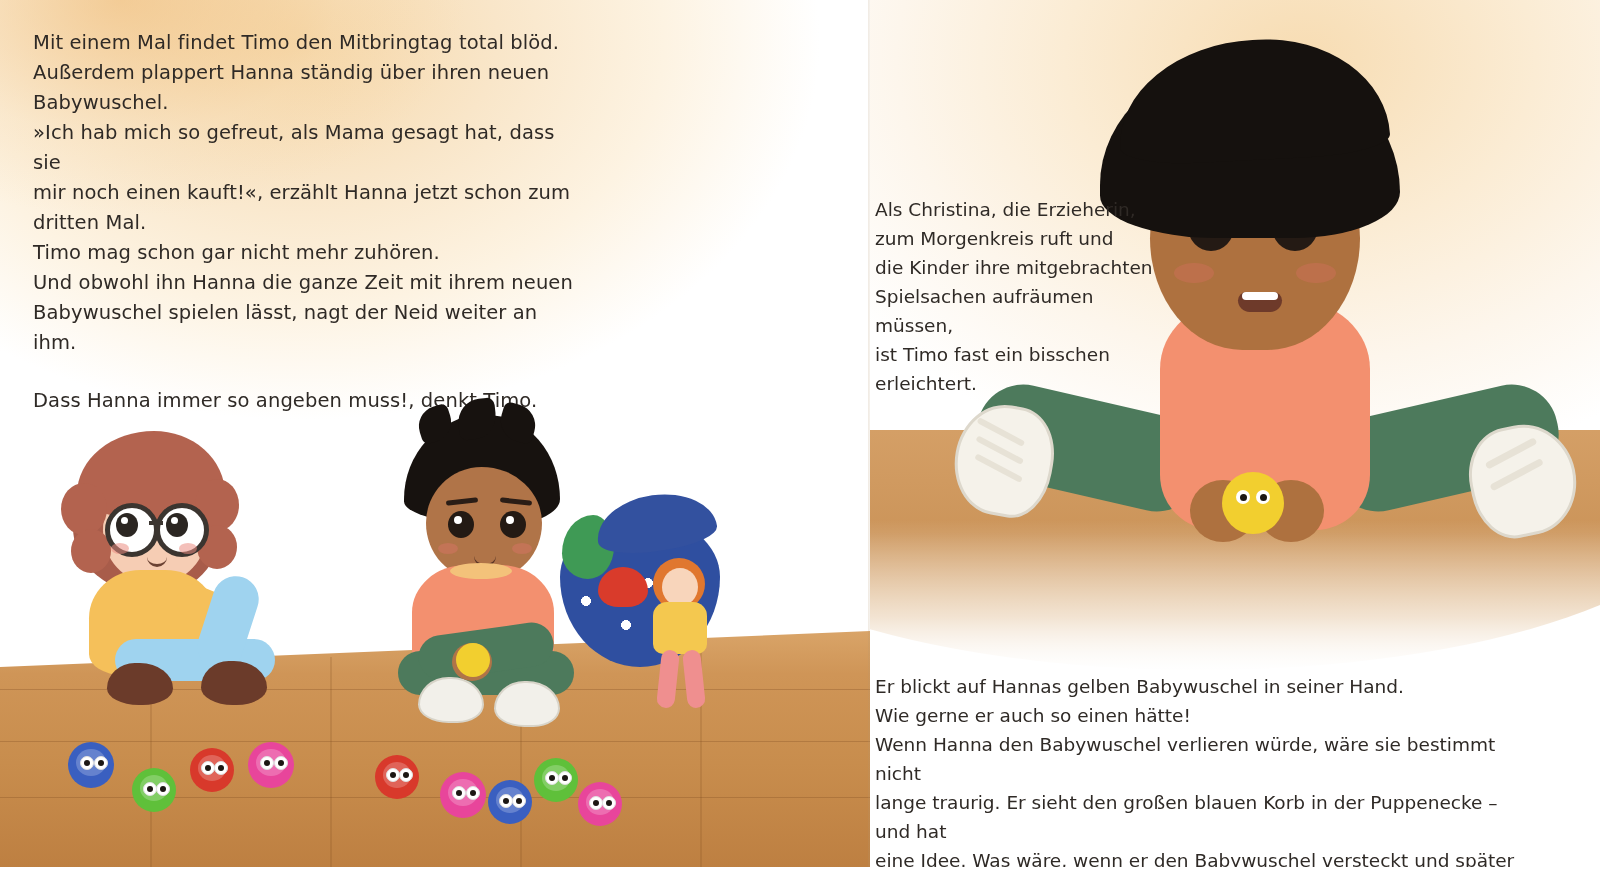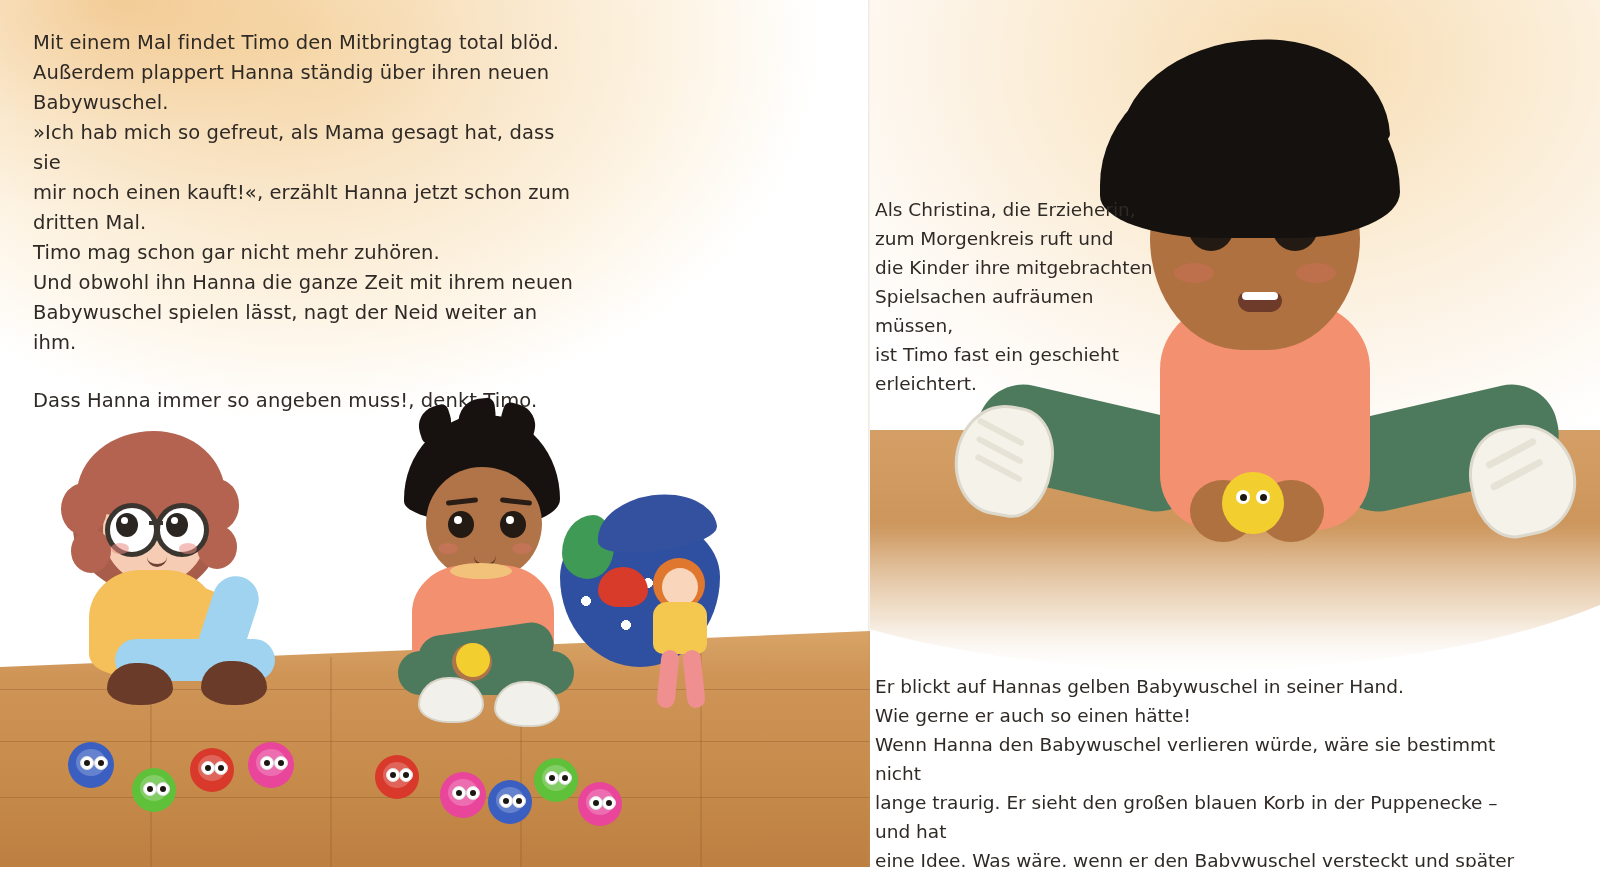--- a/index.html
+++ b/index.html
@@ -363,21 +363,21 @@
       </span>
     <span class="eye" style="position:absolute;left:34px;top:18px;width:14px;height:14px;background:#fff;border-radius:50%;">
         <i style="position:absolute;left:4px;top:4px;width:7px;height:7px;background:#1c1713;border-radius:50%;display:block;"></i>
       </span>
   </div>
 
   <div class="text-block t2">Als Christina, die Erzieherin,
 zum Morgenkreis ruft und
 die Kinder ihre mitgebrachten
 Spielsachen aufräumen müssen,
-ist Timo fast ein geschieht
+ist Timo fast ein bisschen
 erleichtert.</div>
   <div class="text-block t3">Er blickt auf Hannas gelben Babywuschel in seiner Hand.
 Wie gerne er auch so einen hätte!
 Wenn Hanna den Babywuschel verlieren würde, wäre sie bestimmt nicht
 lange traurig. Er sieht den großen blauen Korb in der Puppenecke – und hat
 eine Idee. Was wäre, wenn er den Babywuschel versteckt und später mit
 nach Hause nimmt? Das geschieht ihr nur recht – der alten Angeberin!</div>
 
 </div>
 

